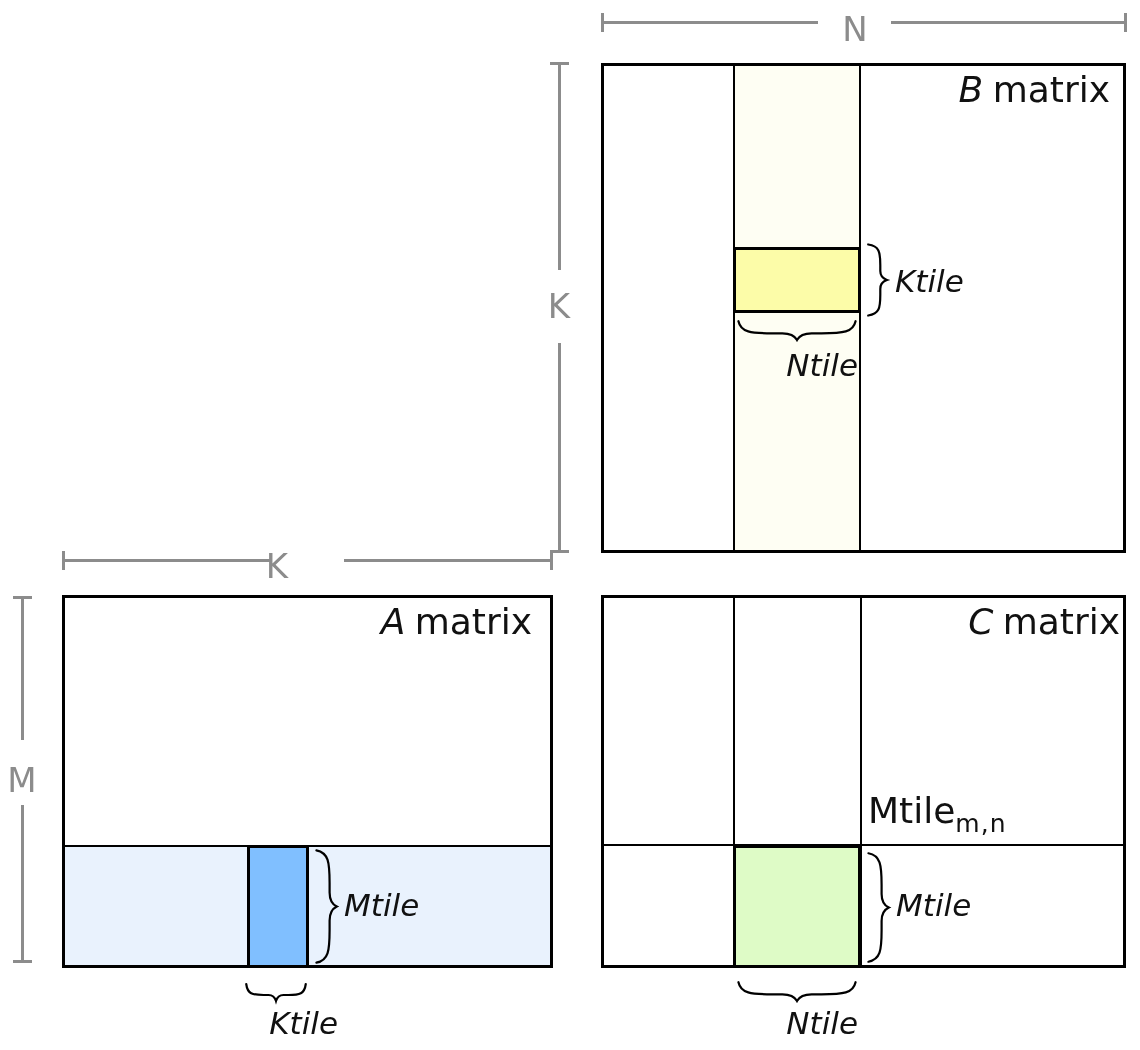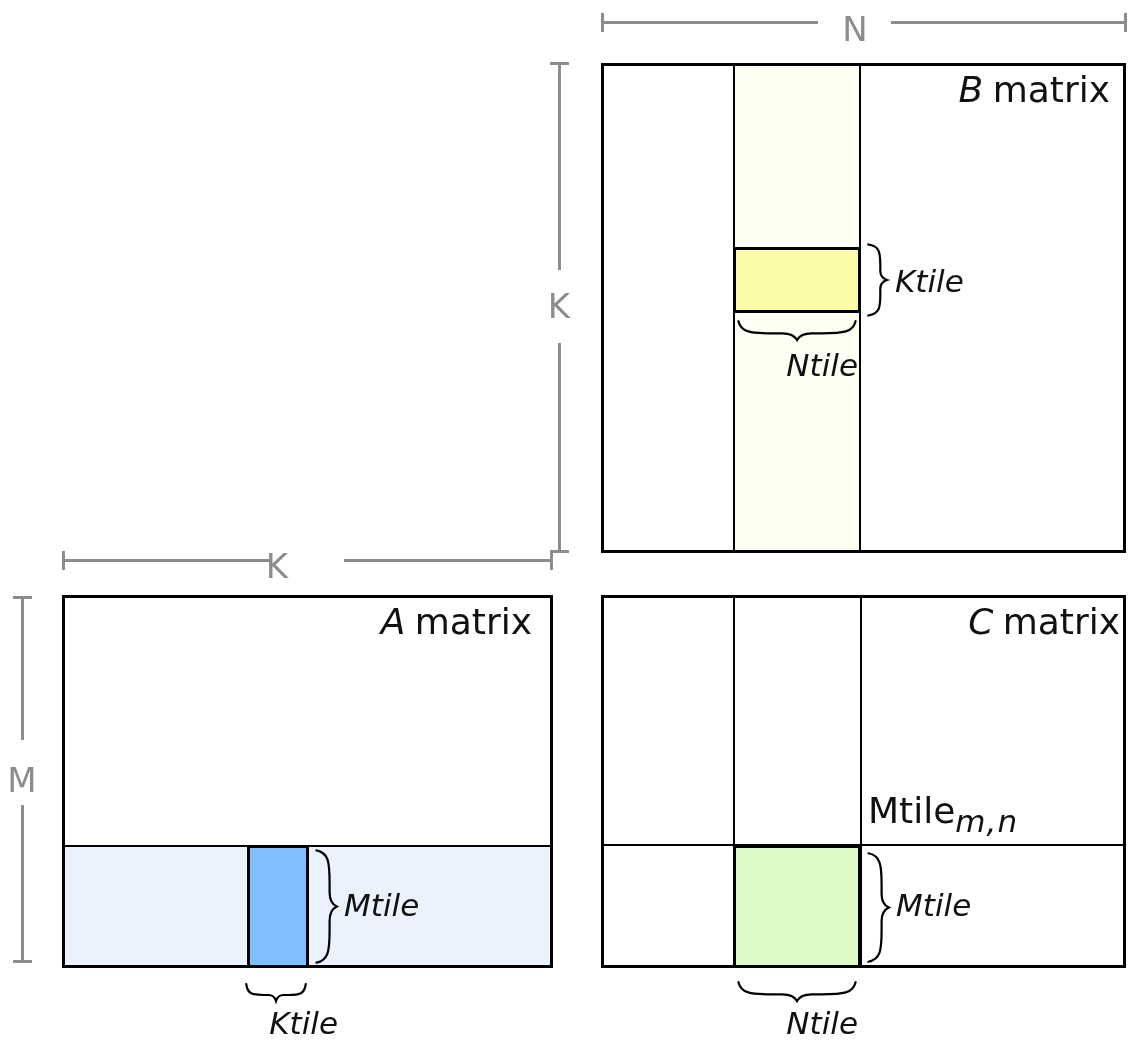--- a/index.html
+++ b/index.html
@@ -19,21 +19,21 @@
   .dimlabel{
     color:#8C8C8C;font-size:34px;line-height:1;z-index:4;text-align:center;
   }
   
   .matrix-label{font-size:36px;line-height:1;text-align:right;z-index:6;white-space:nowrap;}
   .matrix-label .letter{font-style:italic;}
   .matrix-label .word{margin-left:0.26em;}
   .tile-label{font-style:italic;font-size:31px;line-height:1;z-index:6;white-space:nowrap;}
   .center{text-align:right;}
   .block-label{font-size:36px;line-height:1;z-index:6;white-space:nowrap;}
-  .block-label .sub{font-size:31px;font-style:italic;vertical-align:-9px;letter-spacing:1px;}
+  .block-label .sub{font-size:25px;vertical-align:-9px;letter-spacing:1px;}
   svg.brace{position:absolute;z-index:6;overflow:visible;}
 </style>
 </head>
 <body>
 
 <div id="stage">
 
   <div class="abs dim" style="left:602px;top:21px;width:216px;height:3px"></div>
   <div class="abs dim" style="left:891px;top:21px;width:236px;height:3px"></div>
   <div class="abs dim" style="left:601px;top:13px;width:3px;height:19px"></div>

